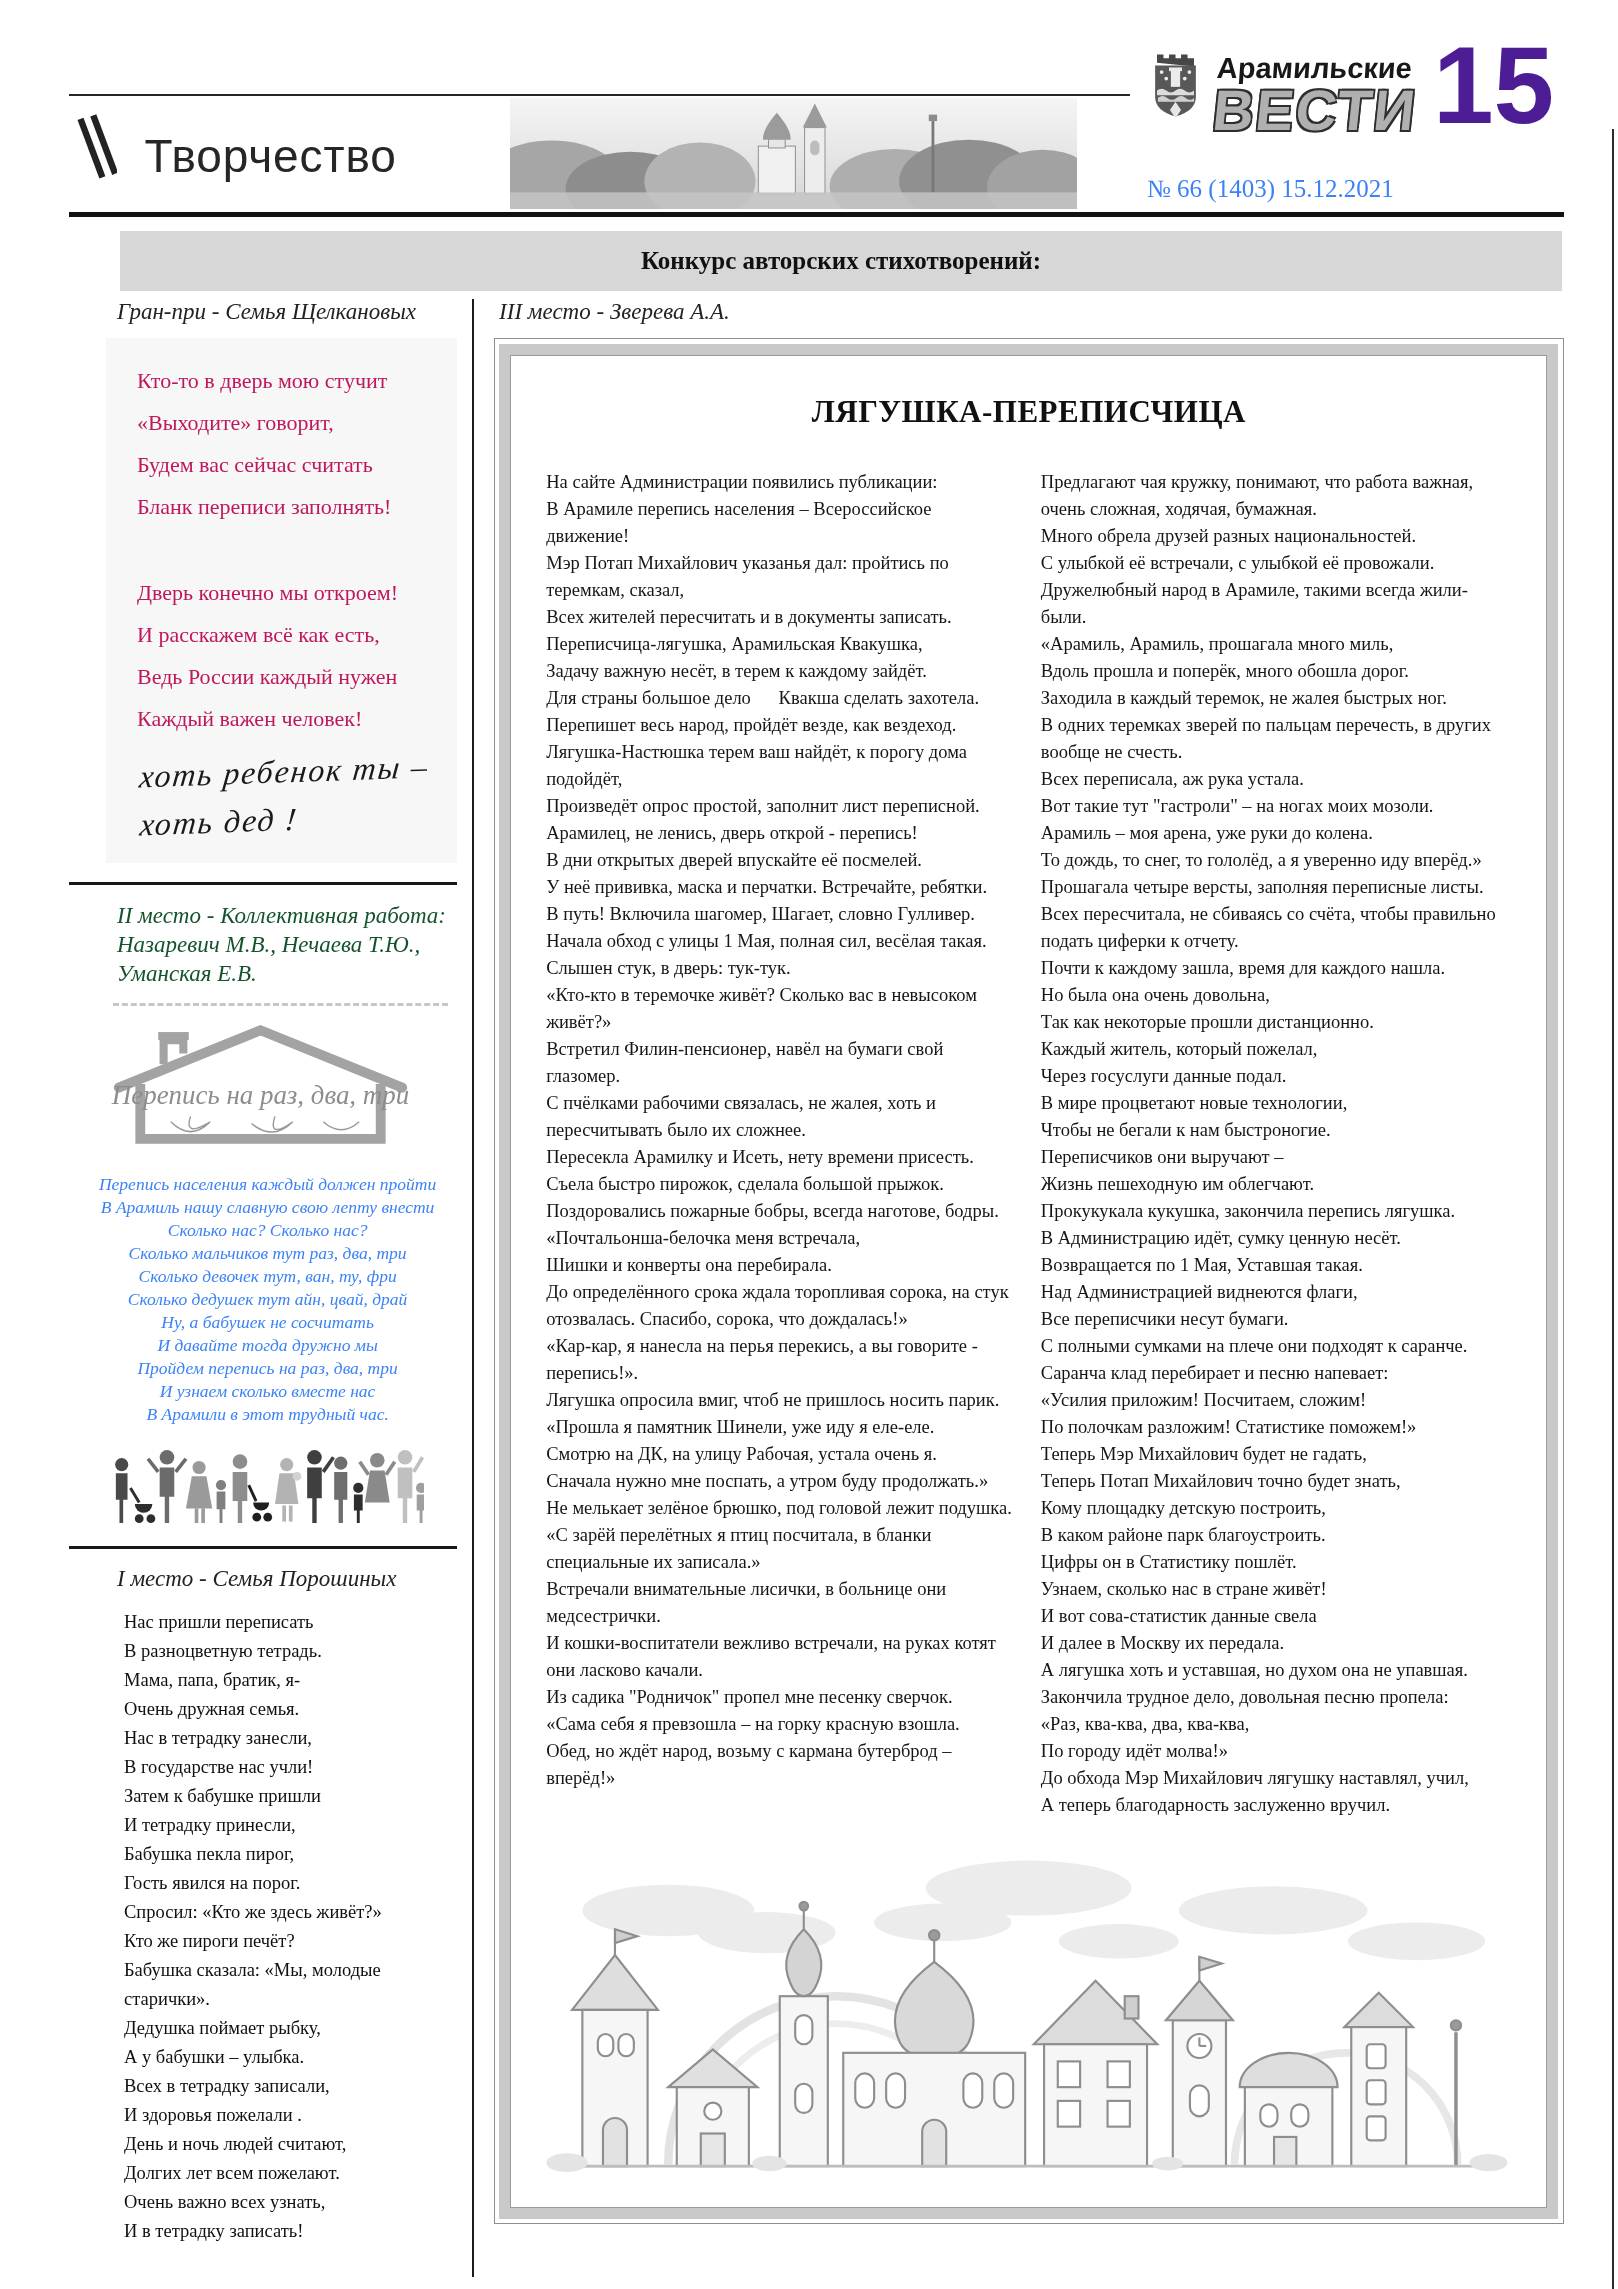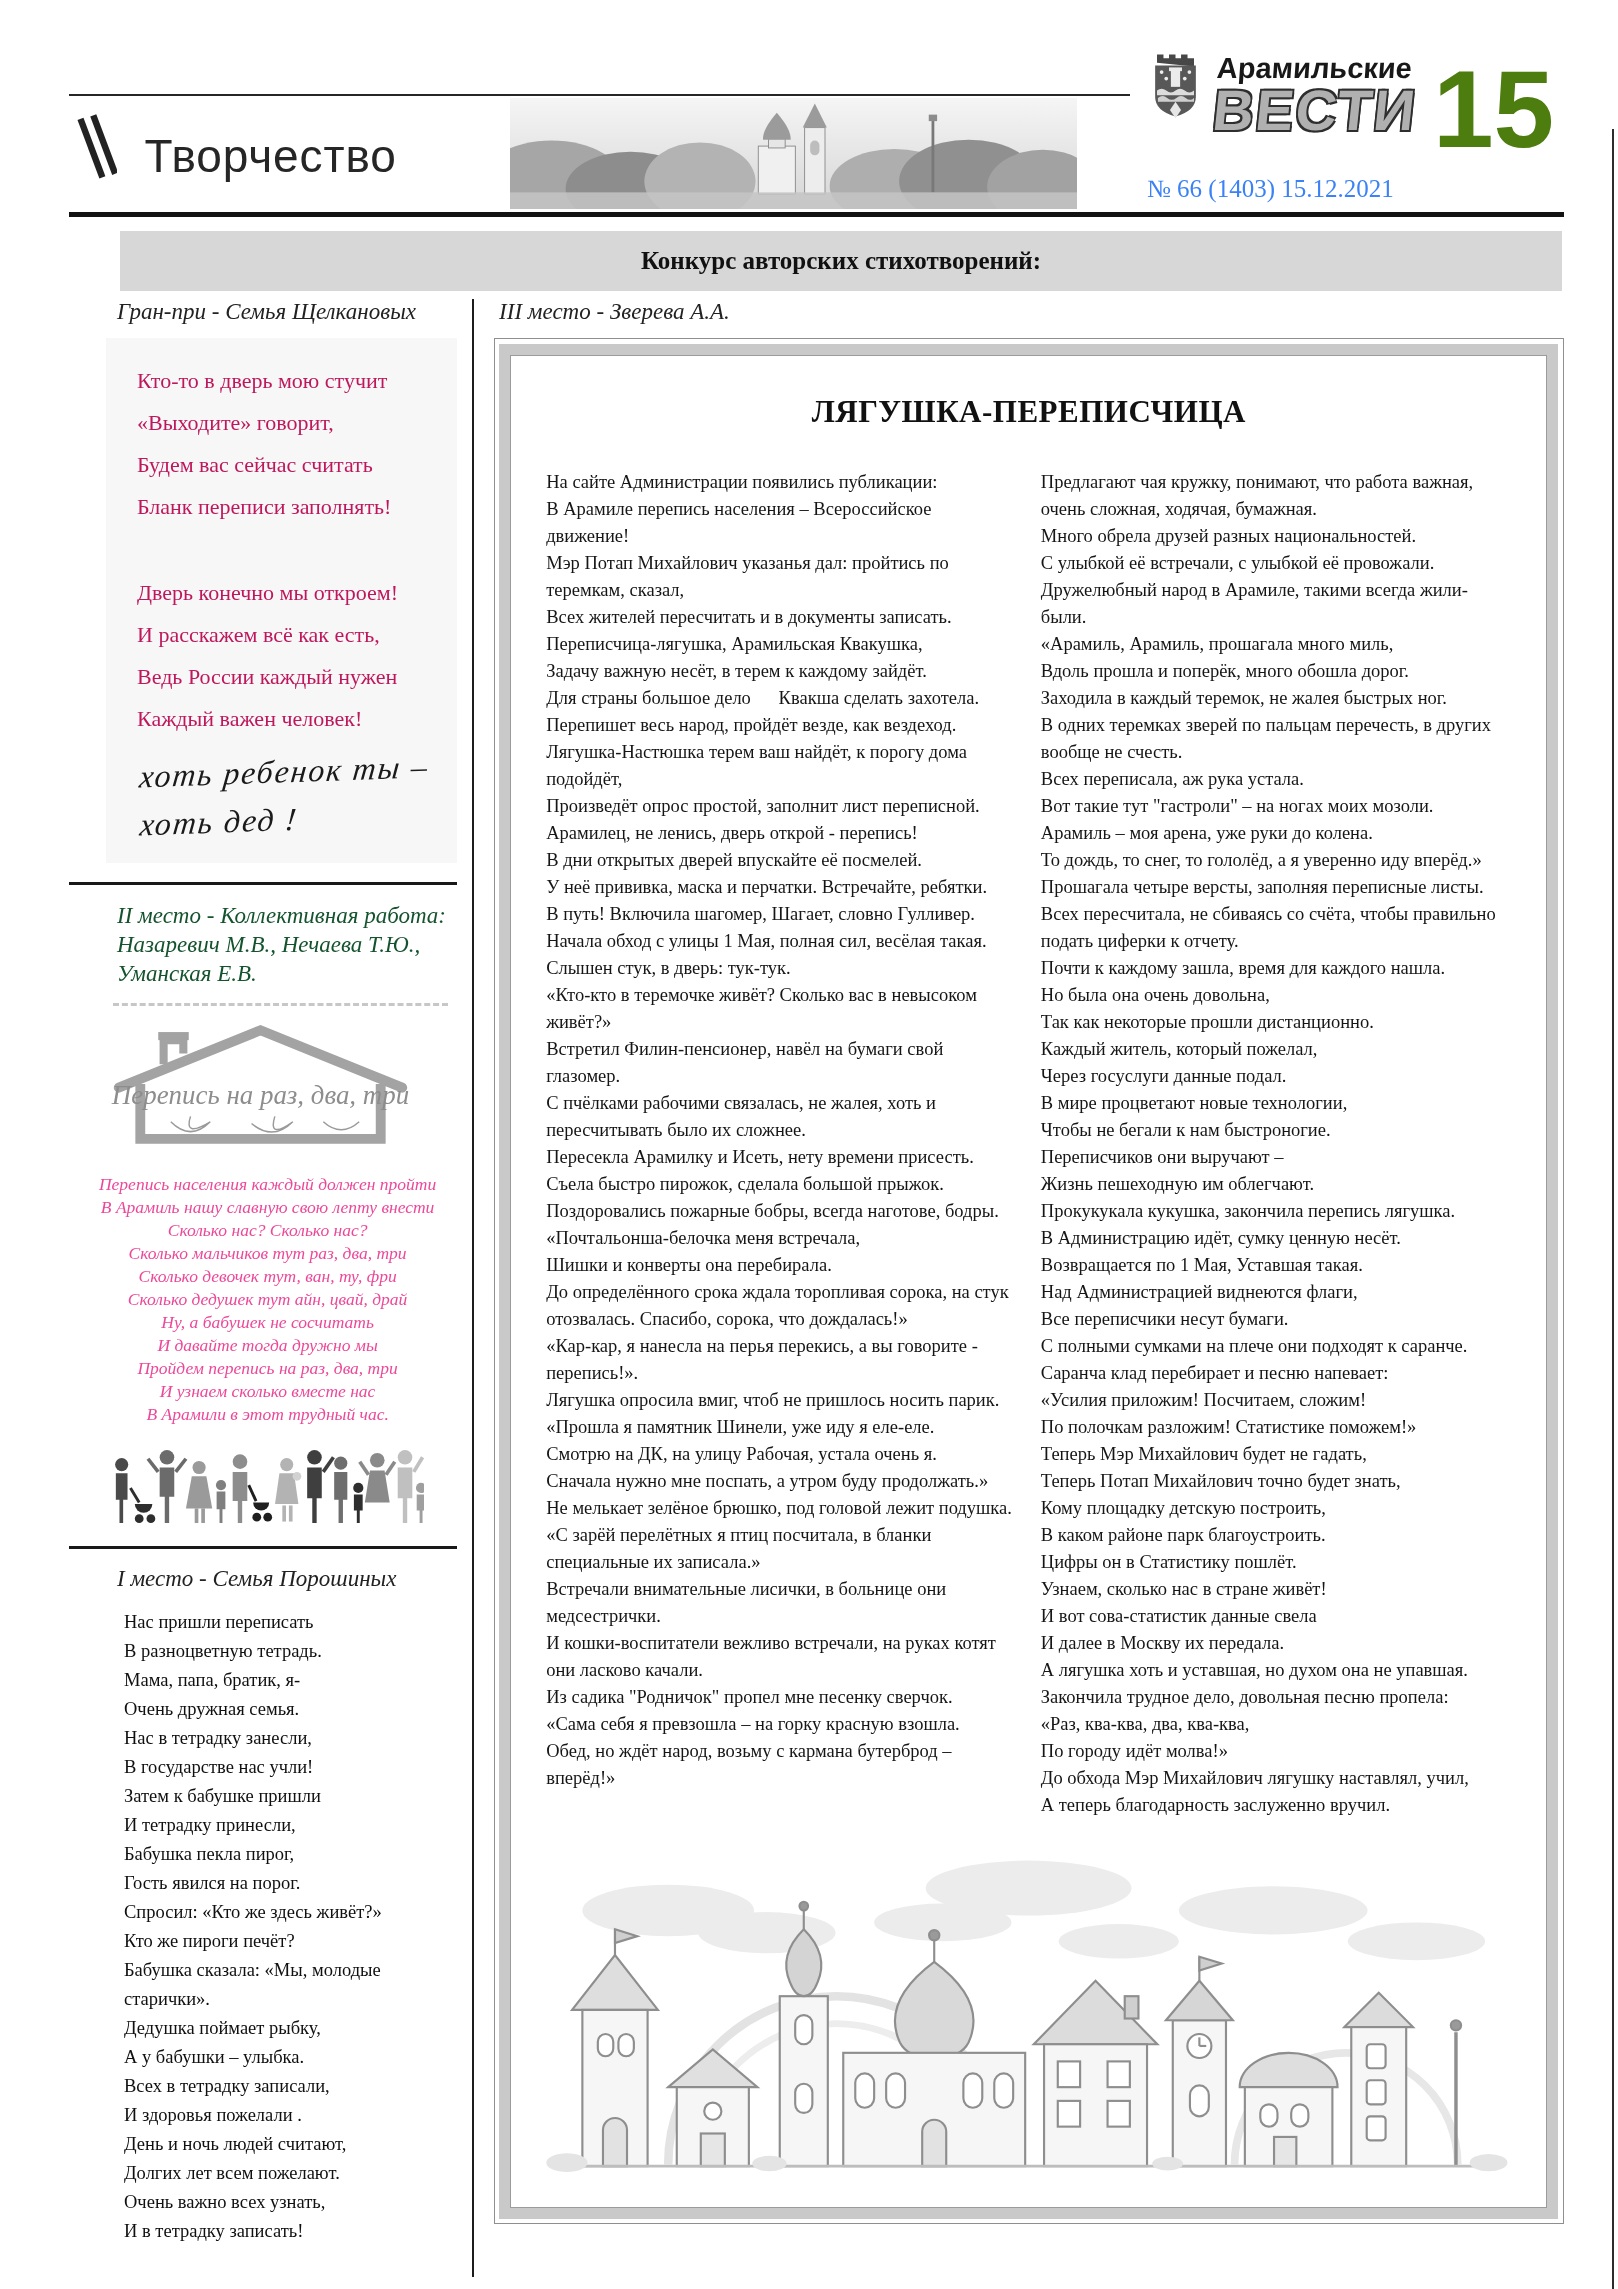--- a/index.html
+++ b/index.html
@@ -12,21 +12,21 @@
   .slash-icon{width:42px;height:85px;}
   .section-title{font-family:"Liberation Sans",sans-serif;font-size:46px;color:#262626;letter-spacing:0.9px;}
   .photo{position:absolute;left:441px;top:63px;width:567px;height:111px;}
   .crest{position:absolute;left:1078px;top:13px;width:57px;height:74px;}
   .mast-top{position:absolute;left:1148px;top:16.6px;font-family:"Liberation Sans",sans-serif;
             font-weight:bold;font-size:29px;color:#181818;transform:skewX(-4deg);}
   .mast-main{position:absolute;left:1144px;top:42px;font-family:"Liberation Sans",sans-serif;
              font-weight:bold;font-size:57px;color:#b0b0b0;letter-spacing:1.8px;transform:skewX(-6deg);
              text-shadow:-1.8px -1.8px 0 #2e2e2e,1.8px -1.8px 0 #2e2e2e,-1.8px 1.8px 0 #2e2e2e,1.8px 1.8px 0 #2e2e2e;}
   .mast-page{position:absolute;left:1364px;top:-3.7px;font-family:"Liberation Sans",sans-serif;
-             font-weight:900;font-size:109px;color:#4d7c0f;line-height:1;margin-top:24px;}
+             font-weight:900;font-size:109px;color:#4c1d95;line-height:1;}
   .issue{position:absolute;left:1078px;top:140px;font-size:25px;color:#3b82f6;}
   .thick-rule{position:absolute;left:69px;right:55px;top:212px;height:4.6px;background:#121212;}
   .edge-line{position:absolute;right:4.6px;top:129px;bottom:0;width:2.8px;background:#2c2c2c;}
   
   .banner{position:absolute;left:120px;right:57px;top:231px;height:60px;background:#d7d7d7;
           display:flex;align-items:center;justify-content:center;font-weight:bold;font-size:25px;color:#111;}
   
   .content{position:absolute;left:69px;right:55px;top:299px;bottom:13px;display:flex;}
   .left-col{width:388px;flex:none;}
   .vline{width:1.8px;background:#1c1c1c;margin-left:14.8px;flex:none;}
@@ -38,21 +38,21 @@
   .stanza-gap{height:44px;}
   .hand{margin-top:7.4px;transform:rotate(-2deg) skewX(-8deg);}
   .hand-line{font-style:italic;font-size:32px;line-height:48px;letter-spacing:1.8px;color:#1a1a1a;}
   .hand .hand-line:nth-child(2){margin-left:5.5px;}
   .hdivider{height:2.8px;background:#181818;margin:11px 0 16.6px;}
   .heading2{margin-left:48px;}
   .h2-line{font-style:italic;font-size:23px;line-height:29px;color:#14532d;}
   .dash-line{border-top:3.7px dashed #c7c7c7;margin:14.8px 9.2px 5.5px 44px;}
   .house-logo{margin:1.8px 0 7.4px 39px;}
   .small-poem{text-align:center;margin:20px 0 16.6px 9.2px;}
-  .sp-line{font-style:italic;font-size:17.5px;line-height:23px;color:#ec4899;}
+  .sp-line{font-style:italic;font-size:17.5px;line-height:23px;color:#3b82f6;}
   .people{margin:16.6px 0 1.8px 41px;}
   .poem1{margin-left:55px;margin-top:16px;}
   .p1-line{font-size:18.5px;line-height:29px;color:#101010;}
   
   .frame{margin-top:13px;border:1.8px solid #8f8f8f;background:#fff;padding:4.6px;}
   .frame2{border:11px solid #c9c9c9;}
   .frame3{border:1.8px solid #9b9b9b;padding:35px 35px 9.2px;background:#fff;}
   .poem-title{text-align:center;font-weight:bold;font-size:31px;letter-spacing:0.5px;margin:3.7px 0 39px;color:#111;}
   .cols{display:flex;gap:24px;}
   .col{flex:1;}

